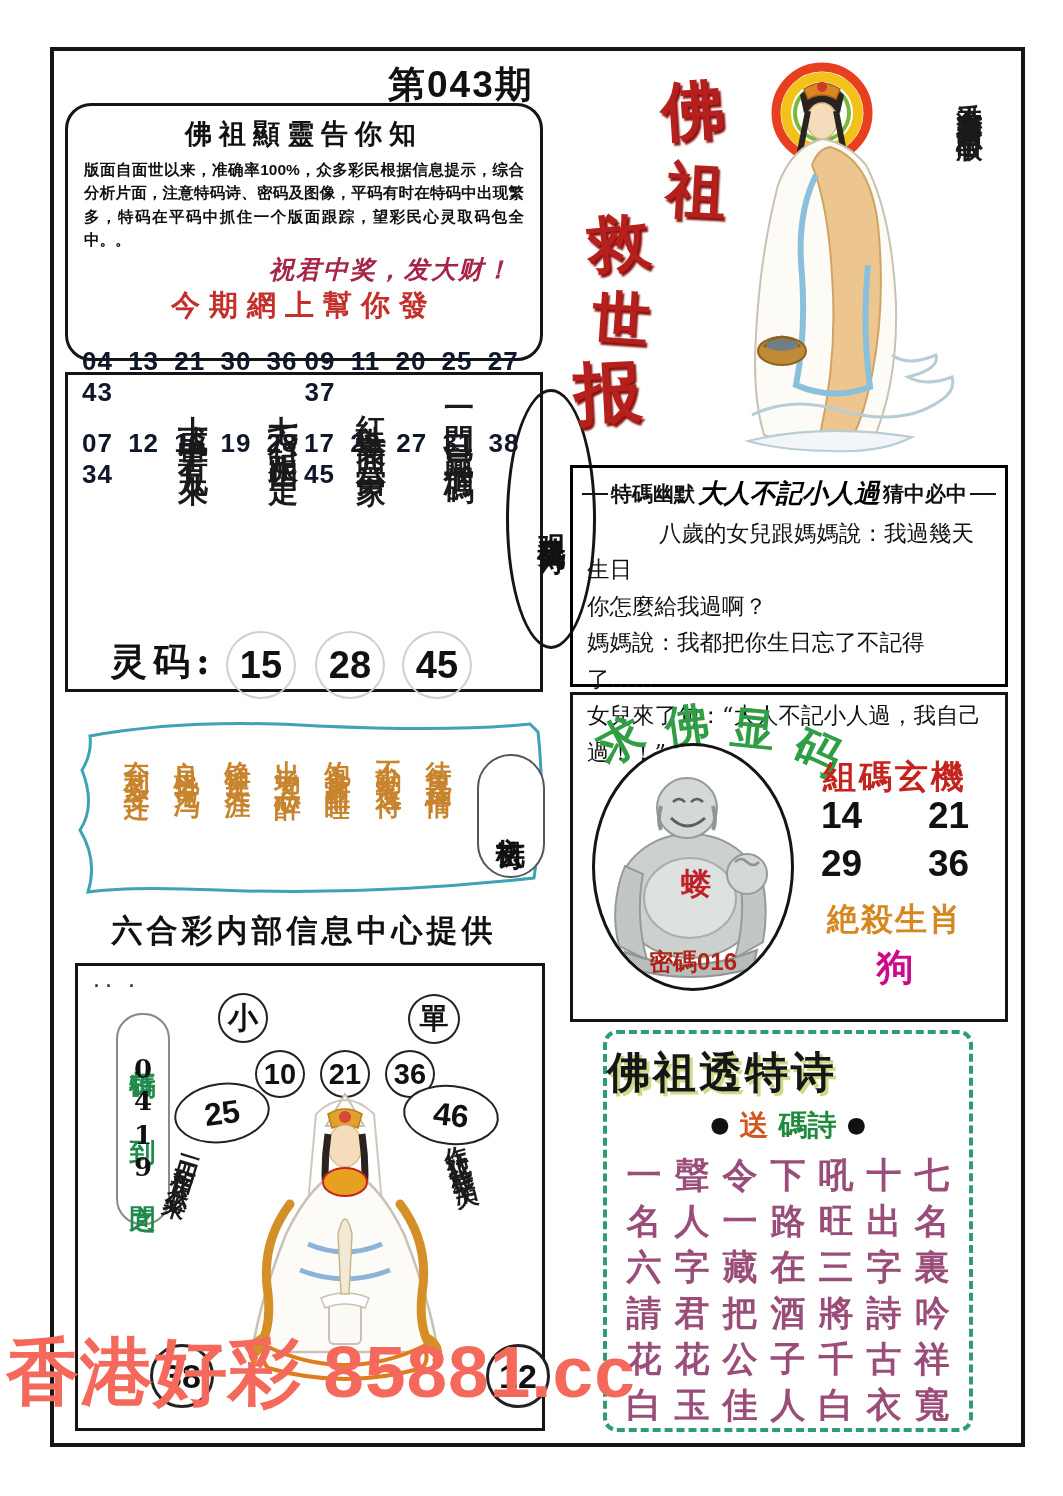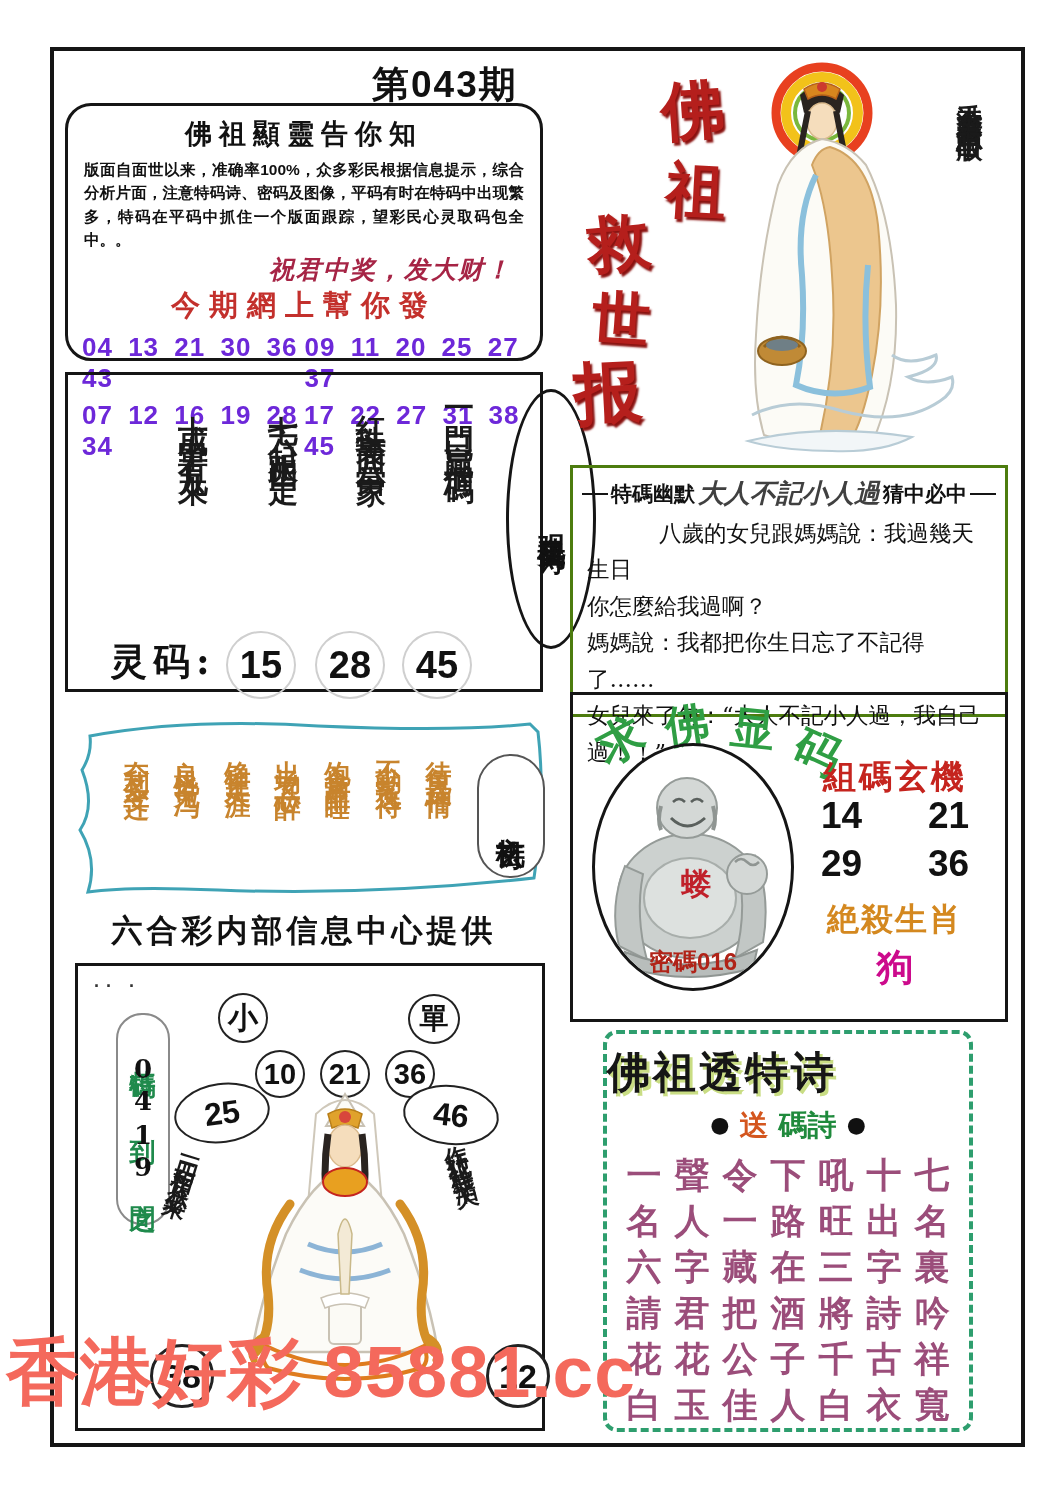--- a/index.html
+++ b/index.html
@@ -4,31 +4,31 @@
 <style>
   html,body{margin:0;padding:0;background:#fff;}
   #page{position:relative;width:1063px;height:1496px;background:#fff;overflow:hidden;
         font-family:"Liberation Sans",sans-serif;color:#111;}
   .abs{position:absolute;}
   .serif{font-family:"DejaVu Serif",serif;}
   
   .outer-frame{left:50px;top:47px;width:967px;height:1392px;border:4px solid #151515;}
 
   
-  .issue-title{left:372px;top:60px;font-size:37px;font-weight:bold;letter-spacing:2px;}
+  .issue-title{left:388px;top:60px;font-size:37px;font-weight:bold;letter-spacing:2px;}
 
   
   .announce-box{left:65px;top:103px;width:478px;height:258px;border:3px solid #151515;border-radius:26px;box-sizing:border-box;}
   .announce-title{margin-top:10px;text-align:center;font-size:27px;font-weight:bold;letter-spacing:7px;}
   .announce-body{margin:6px 16px 0 16px;font-size:15.5px;font-weight:bold;line-height:1.5;text-align:justify;}
   .announce-wish{margin:2px 28px 0 0;text-align:right;font-size:25px;font-weight:bold;font-style:italic;
                  color:#a62445;letter-spacing:2px;}
   .announce-slogan{margin-top:0;text-align:center;font-size:29px;font-weight:bold;color:#c3302c;letter-spacing:9px;}
-  .num-row{display:flex;justify-content:space-between;padding:0 14px;margin-top:6px;
-           font-size:26px;font-weight:bold;color:#6d28d9;letter-spacing:1px;}
+  .num-row{display:flex;justify-content:space-between;padding:0 14px;margin-top:20px;
+           font-size:26px;font-weight:bold;color:#0f172a;letter-spacing:1px;}
   .num-row span{word-spacing:7px;}
 
   
   .poem-box{left:65px;top:372px;width:478px;height:320px;border:3px solid #151515;box-sizing:border-box;}
   .vcol{position:absolute;writing-mode:vertical-rl;text-orientation:upright;
         font-family:"DejaVu Serif",serif;font-weight:bold;}
   .poem-col{top:16px;font-size:30px;letter-spacing:10px;color:#1a1a1a;}
   .poem-oval{left:438px;top:14px;width:84px;height:254px;border:3px solid #151515;border-radius:50%;
              display:flex;align-items:center;justify-content:center;}
   .poem-oval .vcol{position:static;font-size:28px;letter-spacing:3px;}
@@ -60,25 +60,25 @@
   .diag-text{writing-mode:vertical-rl;text-orientation:upright;font-family:"DejaVu Serif",serif;
              font-weight:bold;font-size:23px;letter-spacing:7px;color:#1a1a1a;}
 
   
   .mast-char{font-family:"DejaVu Serif",serif;font-weight:bold;color:#b51f1c;
              text-shadow:2px 3px 2px #8a1210;line-height:1;}
   .publisher{left:953px;top:82px;height:350px;writing-mode:vertical-rl;text-orientation:upright;
              font-size:26px;font-family:"DejaVu Serif",serif;letter-spacing:3px;color:#1a1a1a;}
 
   
-  .joke-box{left:570px;top:465px;width:438px;height:252px;border:3px solid #4d7c0f;box-sizing:border-box;}
+  .joke-box{left:570px;top:465px;width:438px;height:222px;border:3px solid #000000;box-sizing:border-box;}
   .joke-header{display:flex;align-items:center;margin-top:8px;padding:0 6px;}
   .hline{flex:1;border-top:2px solid #151515;margin:0 3px;}
   .joke-prefix,.joke-suffix{font-size:21px;font-weight:bold;white-space:nowrap;}
-  .joke-highlight{font-size:26px;font-weight:bold;color:#404040;font-family:"DejaVu Serif",serif;
+  .joke-highlight{font-size:26px;font-weight:bold;color:#000000;font-family:"DejaVu Serif",serif;
                   font-style:italic;white-space:nowrap;margin:0 3px;}
   .joke-body{padding:4px 14px 0 14px;font-size:22.5px;line-height:1.62;font-family:"DejaVu Serif",serif;
              white-space:pre-line;text-indent:3.2em;}
 
   
   .foxianma-box{left:570px;top:692px;width:438px;height:330px;border:3px solid #151515;box-sizing:border-box;}
   .fxm-char{font-family:"DejaVu Serif",serif;font-weight:bold;color:#2f9e44;line-height:1;}
   .fxm-ellipse{left:19px;top:48px;width:196px;height:242px;border:3px solid #151515;border-radius:50%;overflow:hidden;}
   .belly-char{left:86px;top:118px;font-size:30px;font-weight:bold;color:#c0202a;font-family:"DejaVu Serif",serif;}
   .secret-code{left:48px;top:200px;width:100px;text-align:center;font-size:24px;font-weight:bold;color:#b02318;}

